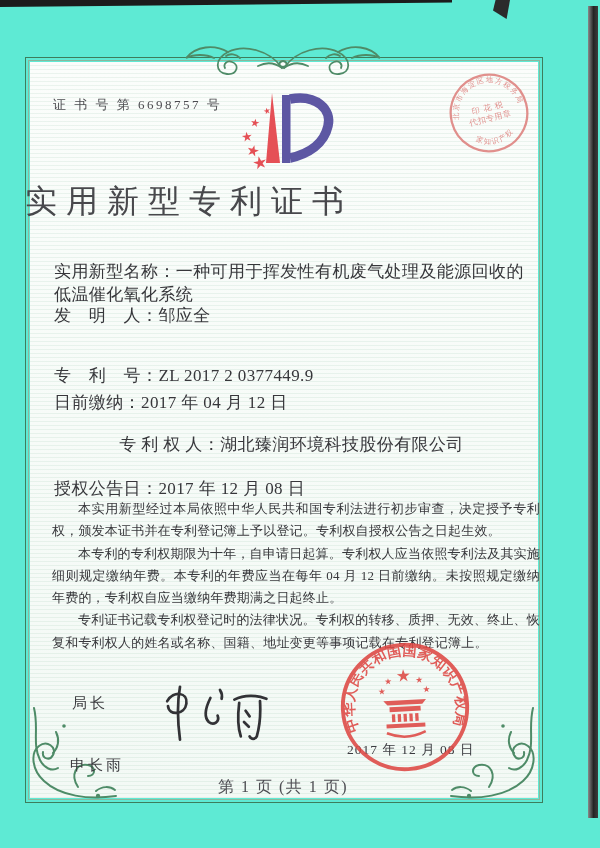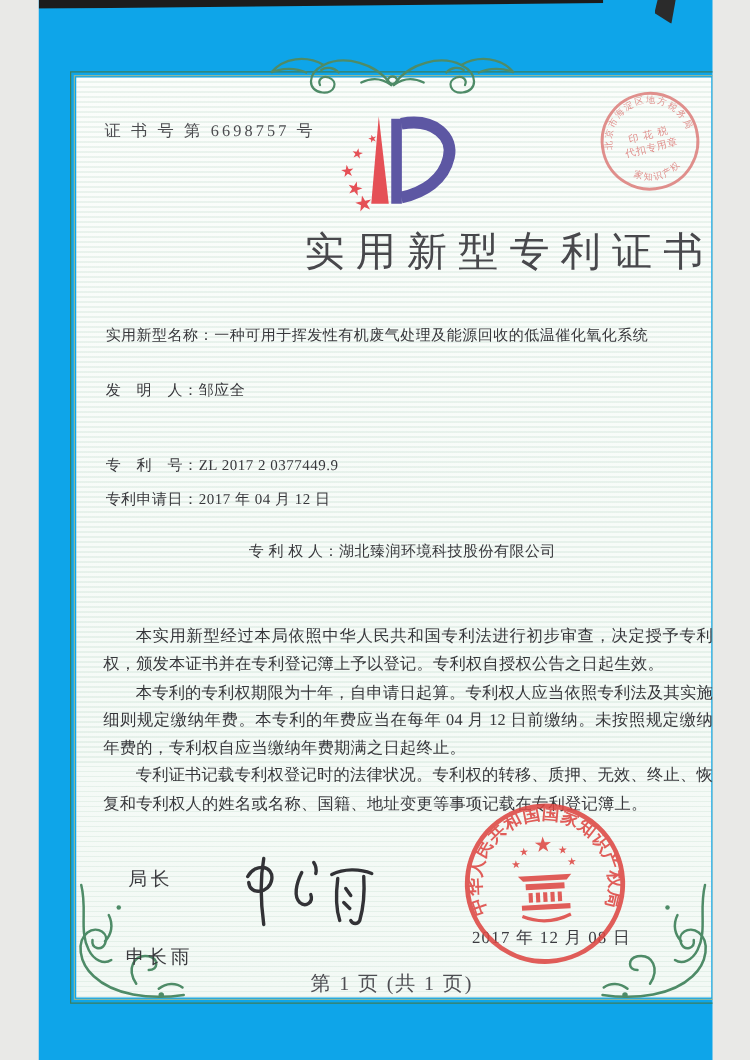--- a/index.html
+++ b/index.html
@@ -1,40 +1,40 @@
 <!DOCTYPE html>
 <html><head>
 <meta charset="utf-8">
 <style>
   html,body{margin:0;padding:0;background:#e9e9e7;}
   .scan{
-    position:relative;width:539px;height:848px;margin:0 auto;
-    background:#0ea5e9;overflow:hidden;
+    position:relative;width:600px;height:848px;margin:0 auto;
+    background:#5eead4;overflow:hidden;
     font-family:"Liberation Serif","DejaVu Serif",serif;
     color:#3c3c40;
   }
   .abs{position:absolute;}
   
   .edge-top{left:0;top:0;width:452px;height:7px;background:#1c1c1c;
     clip-path:polygon(0 0,100% 0,100% 35%,0 100%);}
   .edge-top-right{left:493px;top:0;width:17px;height:19px;background:#2b2b2b;
     clip-path:polygon(15% 0,100% 0,80% 100%,0 55%);}
   .edge-right{left:588px;top:6px;width:10px;height:812px;
     background:linear-gradient(to right,#8a8a8a,#242424 55%,#3d3d3d);}
   
   .frame{left:25px;top:57px;width:516px;height:744px;border:1px solid #3d7d5c;}
   .frame-inner{position:absolute;inset:2px;border:1px solid #8cb79d;}
   .frame-bg{position:absolute;inset:4px;
     background:
       repeating-linear-gradient(0deg, rgba(130,185,155,0.14) 0 1px, rgba(255,255,255,0) 1px 4px),
       linear-gradient(#fbfdfb,#f3f9f5);}
   .cert-no{left:53px;top:96px;font-size:13px;letter-spacing:2.5px;color:#4b4b4f;}
-  .title{left:25px;width:516px;top:180px;text-align:right;font-size:32px;
+  .title{left:25px;width:516px;top:180px;text-align:left;font-size:32px;
     letter-spacing:9px;color:#48484c;font-weight:500;}
-  .row{left:54px;width:475px;font-size:12px;letter-spacing:0.4px;color:#37373b;}
+  .row{left:54px;width:475px;font-size:17px;letter-spacing:0.4px;color:#37373b;}
   .row .lab{color:#37373b;}
   .paras{left:52px;top:498px;width:488px;font-size:13px;line-height:22.3px;
     text-align:justify;color:#37373b;letter-spacing:0.2px;}
   .paras p{margin:0;text-indent:2em;}
   .signer{font-size:15px;letter-spacing:3px;color:#3a3a3e;}
   .date{left:347px;top:741px;font-size:13.5px;letter-spacing:1px;color:#3b3b40;z-index:3;}
   .footer{left:25px;width:516px;top:777px;text-align:center;font-size:16px;
     letter-spacing:1.5px;color:#4d4d52;}
   .seal{left:337px;top:639px;opacity:0.87;z-index:4;}
   .taxstamp{left:445px;top:69px;opacity:0.8;transform:rotate(-14deg);}
@@ -135,24 +135,27 @@
   <div class="abs row" style="top:260px;">
     <span class="lab">实用新型名称：</span><span>一种可用于挥发性有机废气处理及能源回收的低温催化氧化系统</span>
   </div>
   <div class="abs row" style="top:304px;">
     <span class="lab">发　明　人：</span><span>邹应全</span>
   </div>
   <div class="abs row" style="top:364px;">
     <span class="lab">专　利　号：</span><span>ZL 2017 2 0377449.9</span>
   </div>
   <div class="abs row" style="top:391px;">
-    <span class="lab">专利申请日：</span><span>2017 年 04 月 12 日</span>
+    <span class="lab">日前缴纳：</span><span>2017 年 04 月 12 日</span>
   </div>
   <div class="abs row" style="top:433px;text-align:center;">
     <span class="lab">专 利 权 人：</span><span>湖北臻润环境科技股份有限公司</span>
+  </div>
+  <div class="abs row" style="top:477px;">
+    <span class="lab">授权公告日：</span><span>2017 年 12 月 08 日</span>
   </div>
 
   <div class="abs paras">
     <p>本实用新型经过本局依照中华人民共和国专利法进行初步审查，决定授予专利权，颁发本证书并在专利登记簿上予以登记。专利权自授权公告之日起生效。</p>
     <p>本专利的专利权期限为十年，自申请日起算。专利权人应当依照专利法及其实施细则规定缴纳年费。本专利的年费应当在每年 04 月 12 日前缴纳。未按照规定缴纳年费的，专利权自应当缴纳年费期满之日起终止。</p>
     <p>专利证书记载专利权登记时的法律状况。专利权的转移、质押、无效、终止、恢复和专利权人的姓名或名称、国籍、地址变更等事项记载在专利登记簿上。</p>
   </div>
 
   <div class="abs signer" style="left:72px;top:694px;">局长</div>
   <div class="abs signer" style="left:70px;top:719px;margin-top:37px;">申长雨</div>

